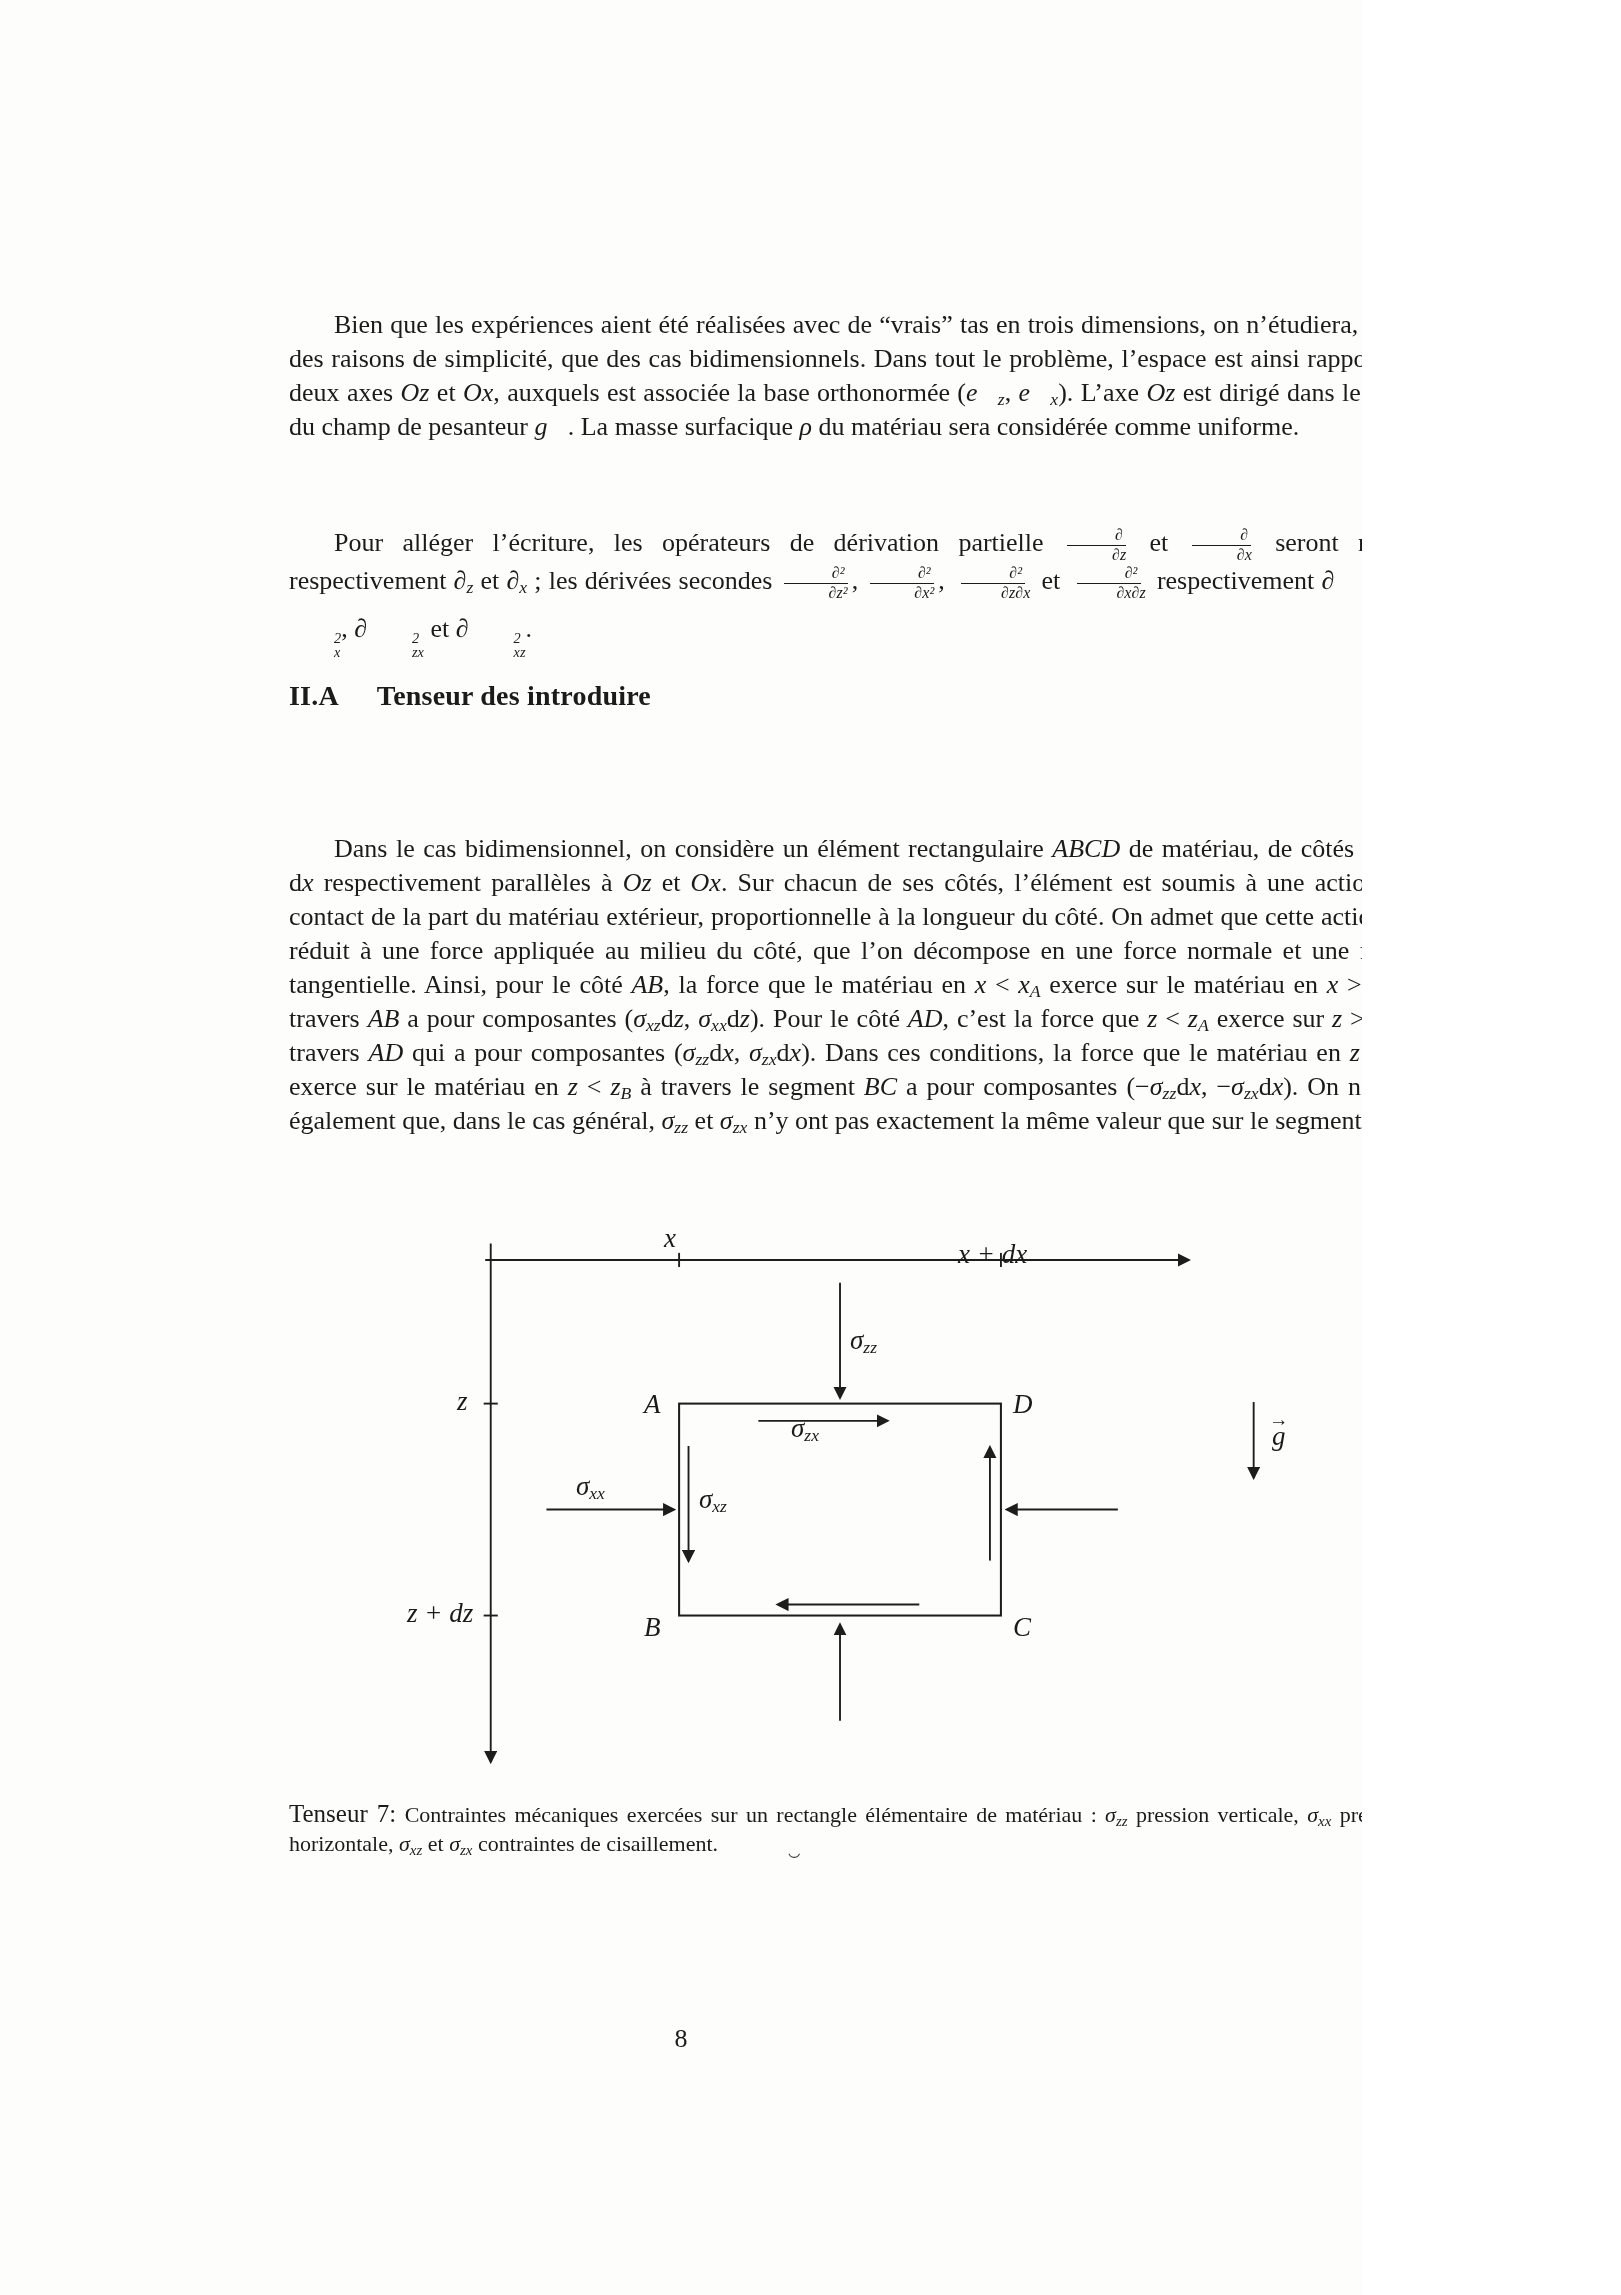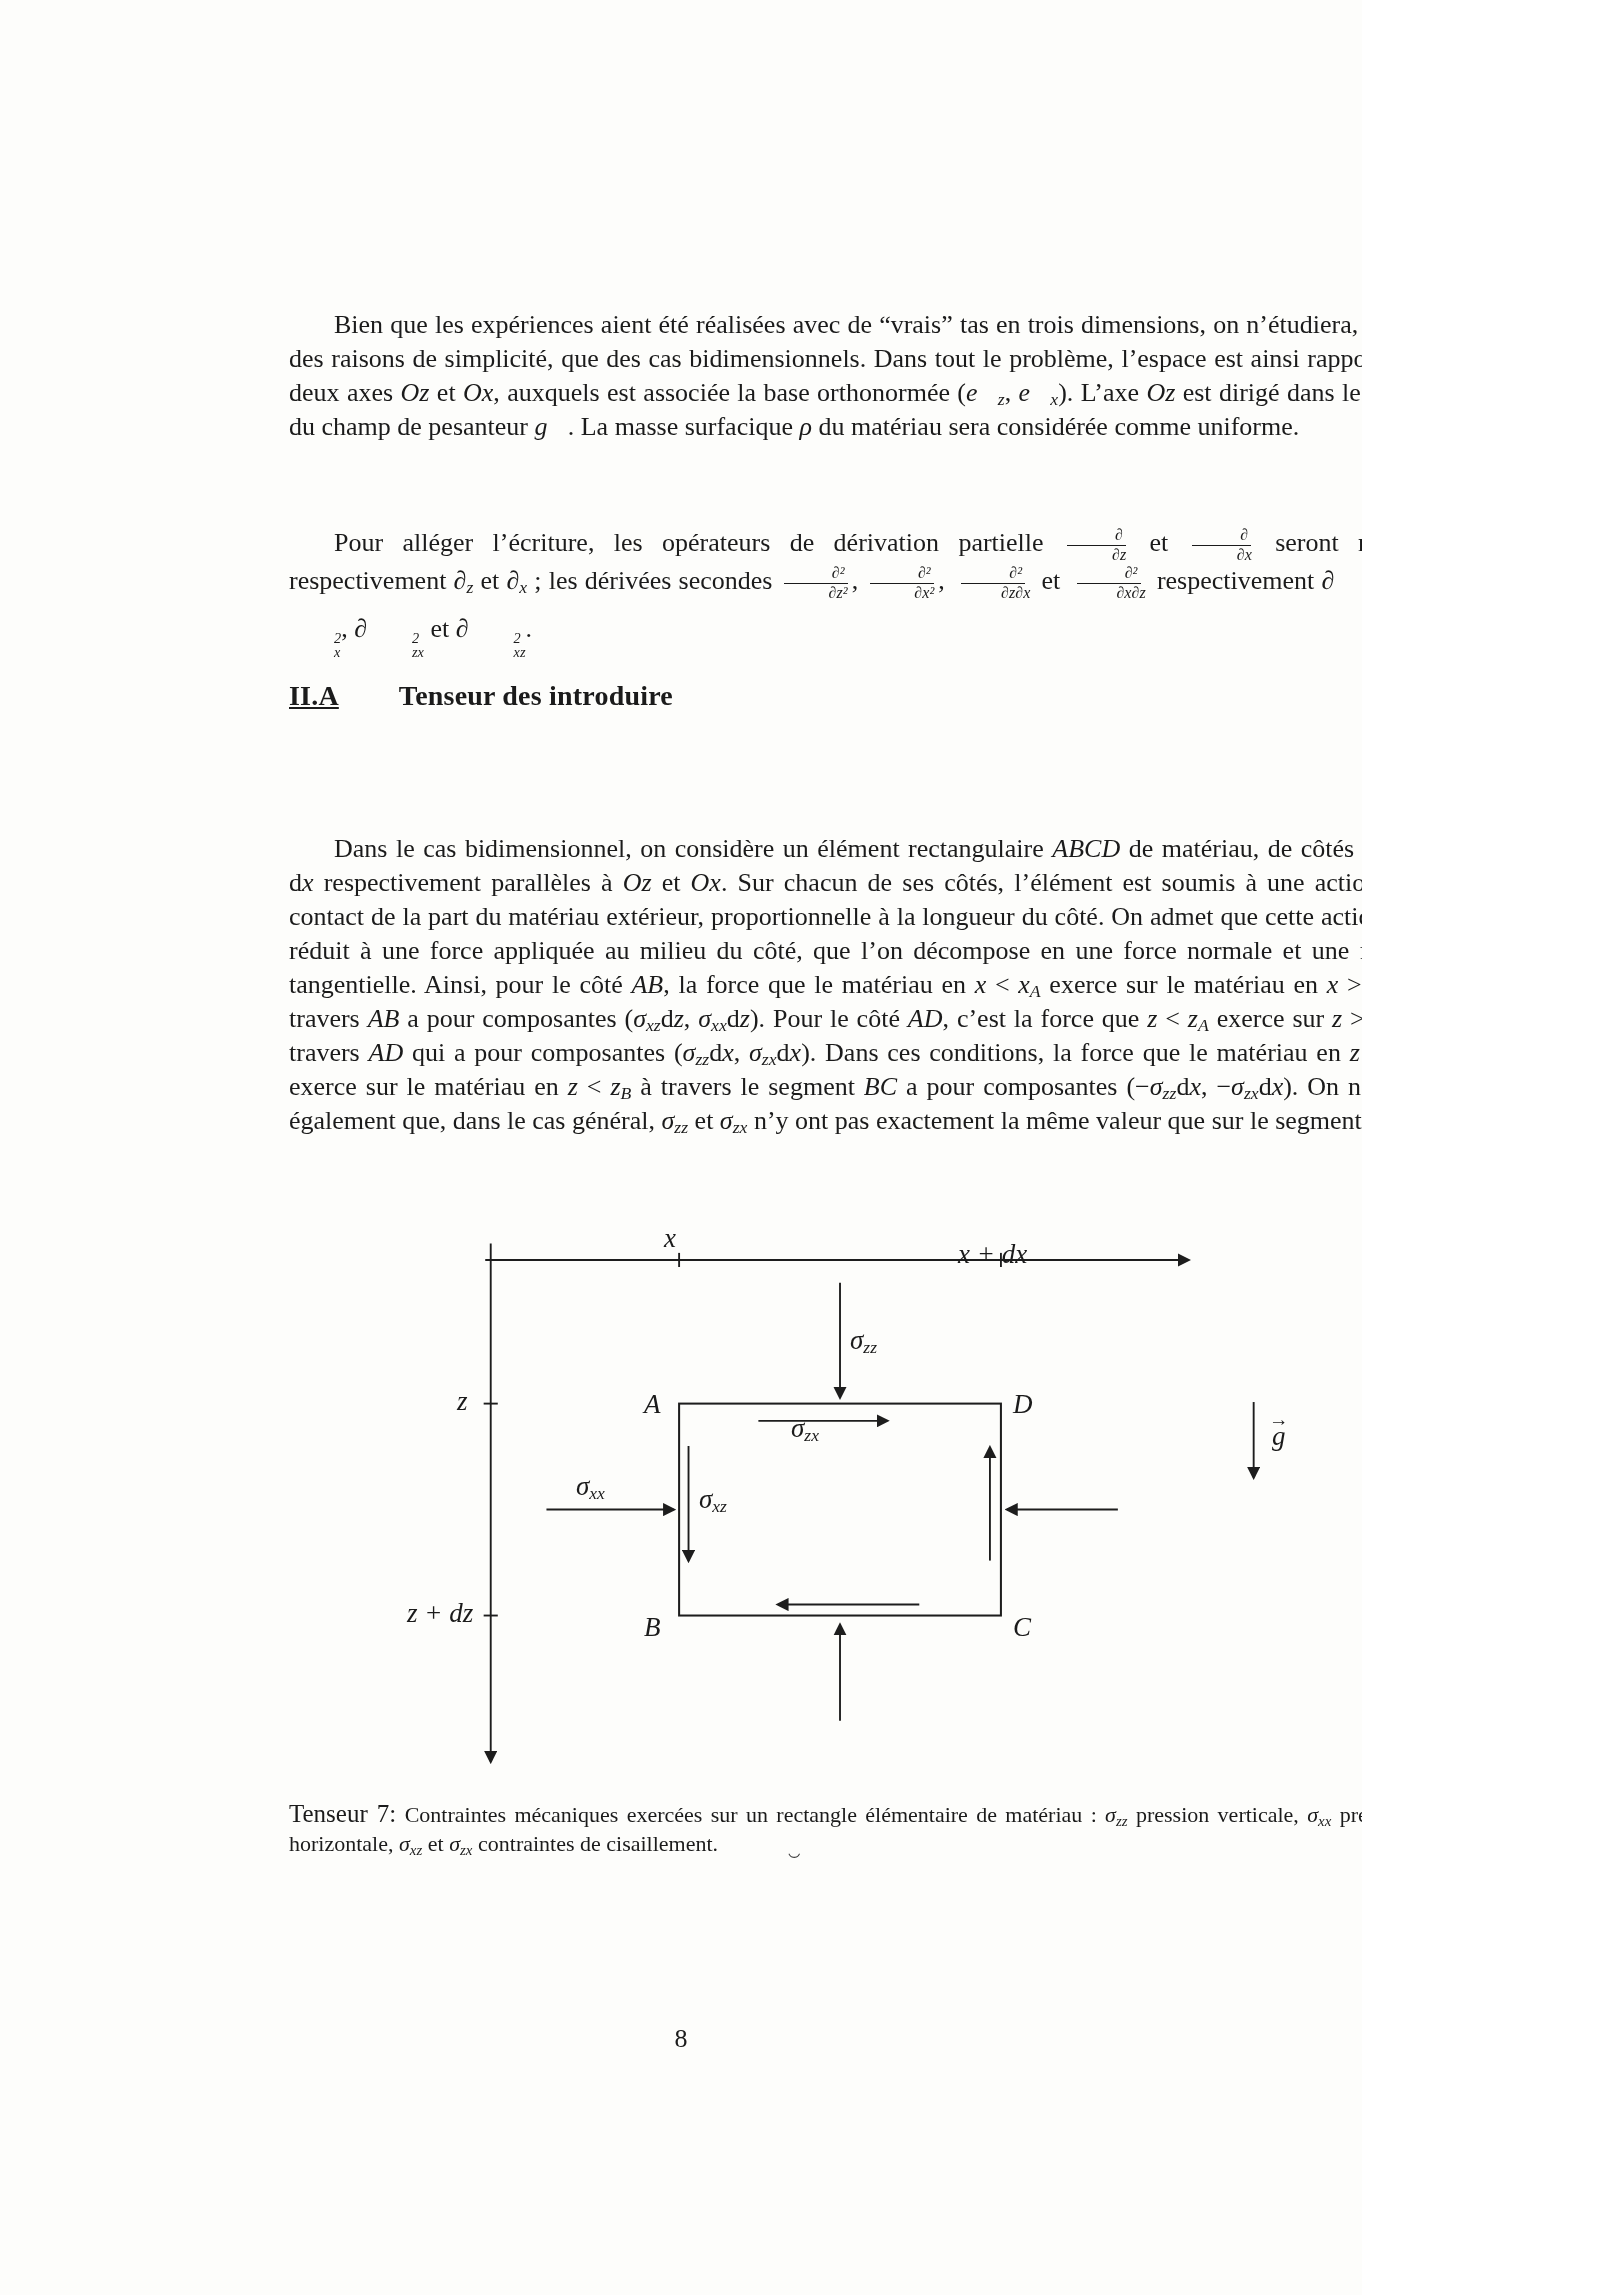--- a/index.html
+++ b/index.html
@@ -17,21 +17,21 @@
     font-size:26px;line-height:34px;
     text-align:justify;
   }
   .indent{text-indent:45px;}
   i{font-style:italic;}
   sub{font-size:0.68em;line-height:0;vertical-align:-0.25em;font-style:italic;}
   .heading{
     position:absolute;left:289px;margin:0;
     font-size:28px;font-weight:700;letter-spacing:0.2px;
   }
-  .heading .sec-num{margin-right:60px;text-decoration:underline;}
+  .heading .sec-num{margin-right:38px;}
   
   .frac{
     display:inline-flex;flex-direction:column;align-items:center;
     vertical-align:middle;font-size:0.62em;line-height:1.15;
     font-style:italic;margin:0 2.4px;
   }
   .frac .num{border-bottom:1.6px solid #1b1b1b;padding:0 3.1px;}
   .frac .den{padding:0 1.6px;}
   
   .ss{

